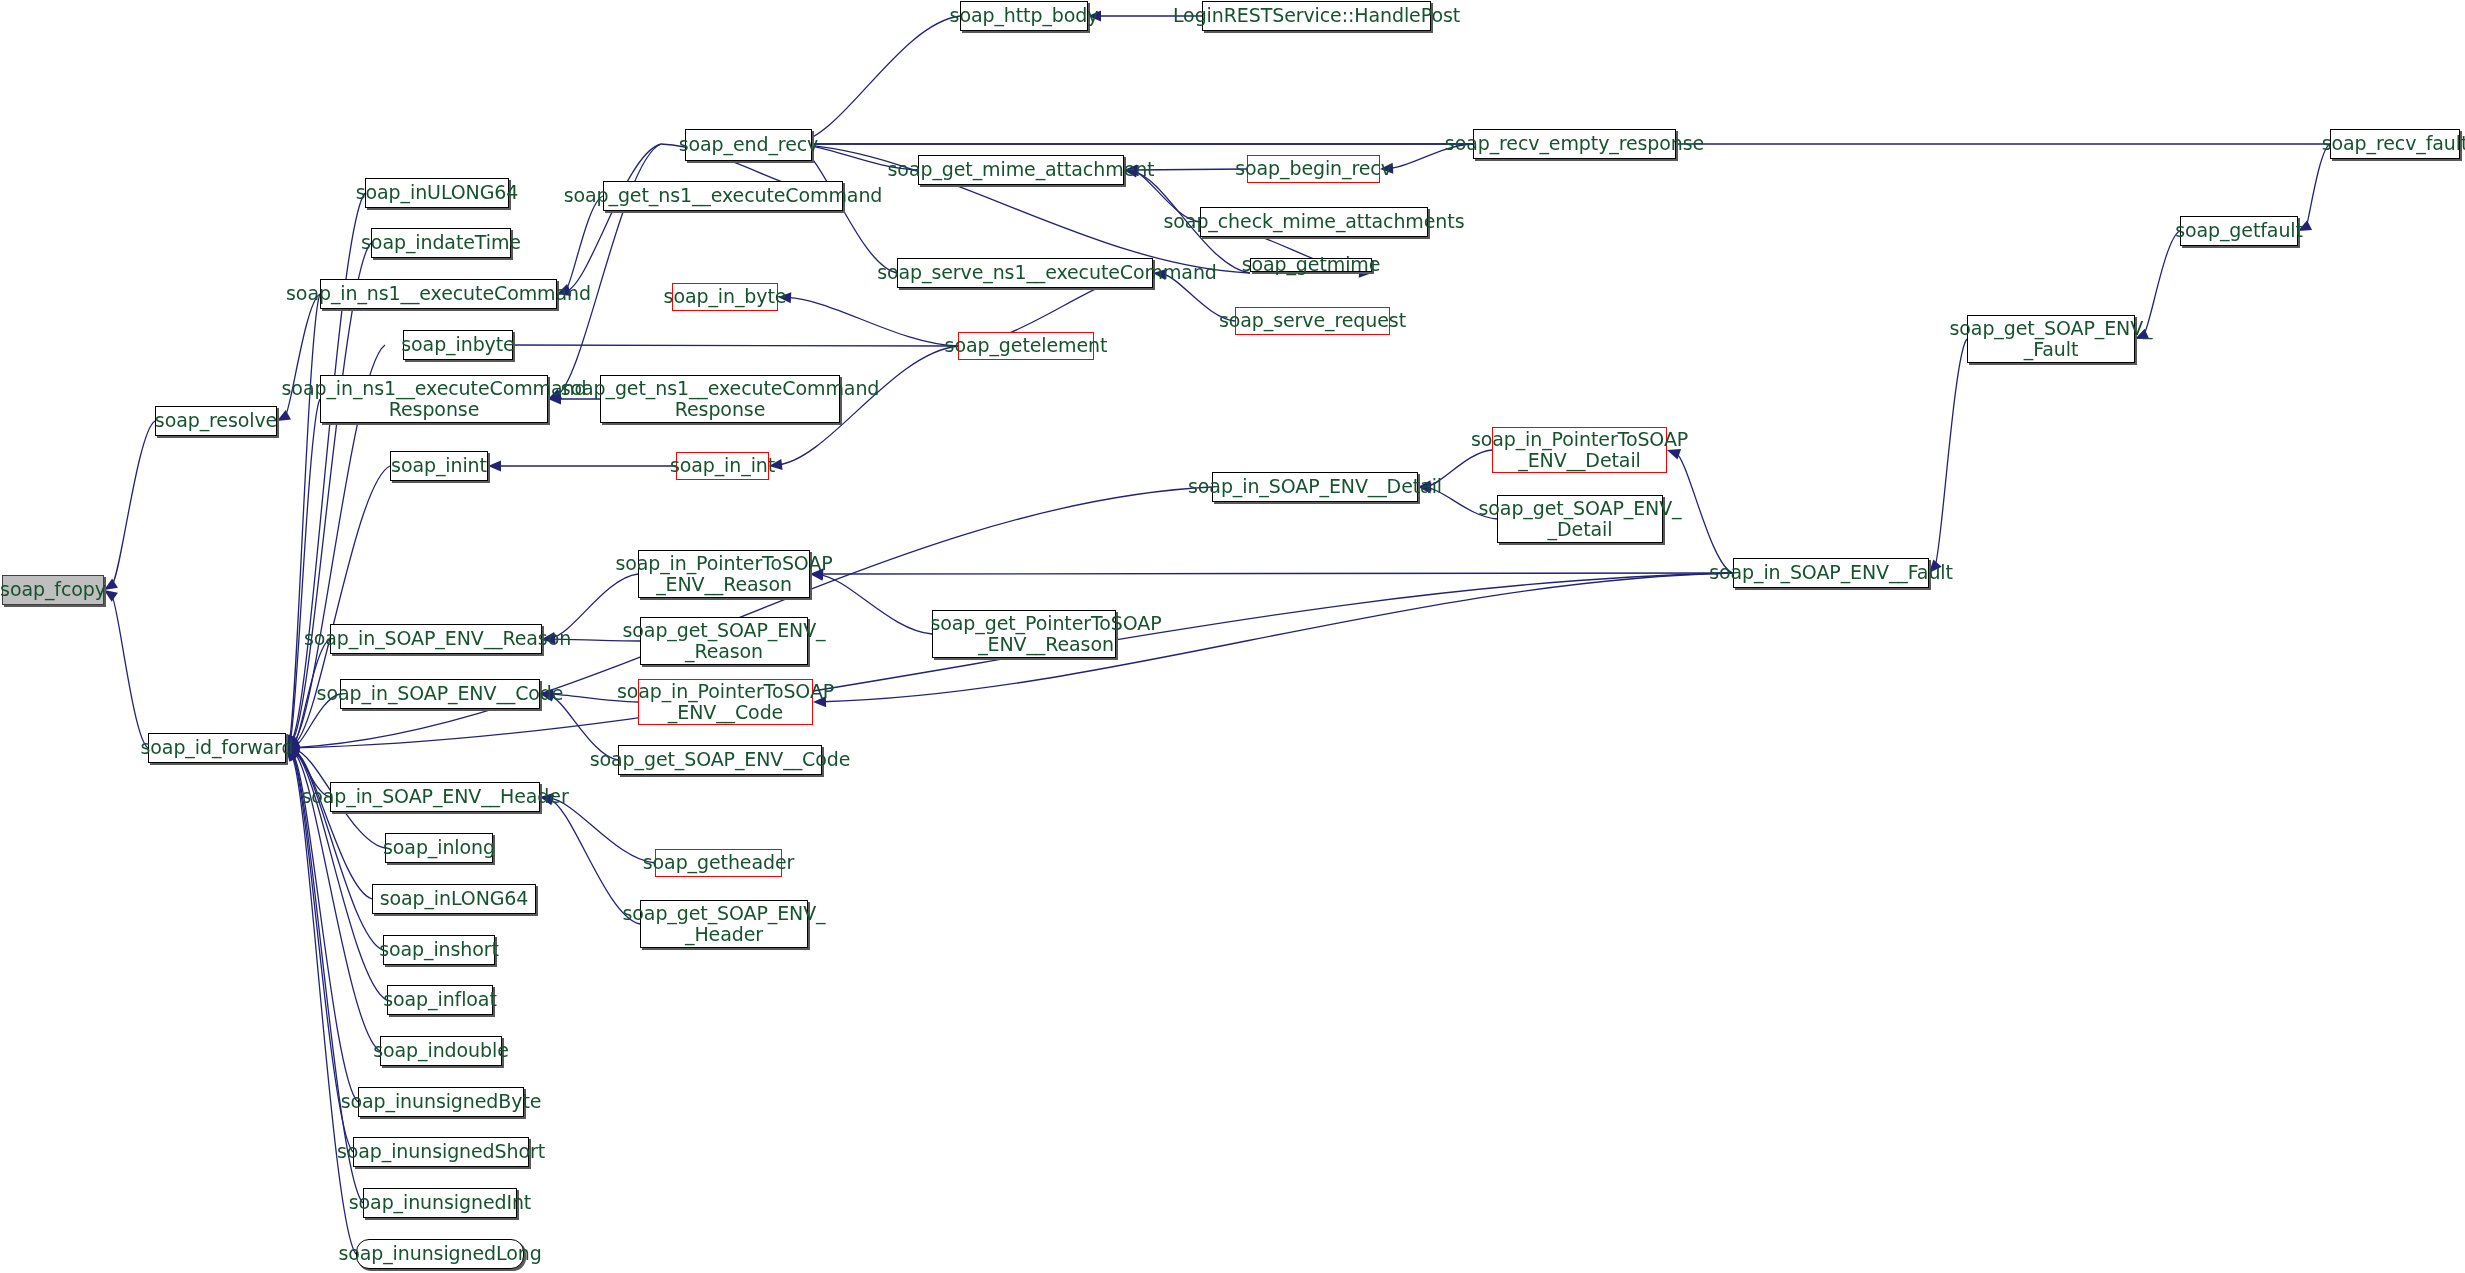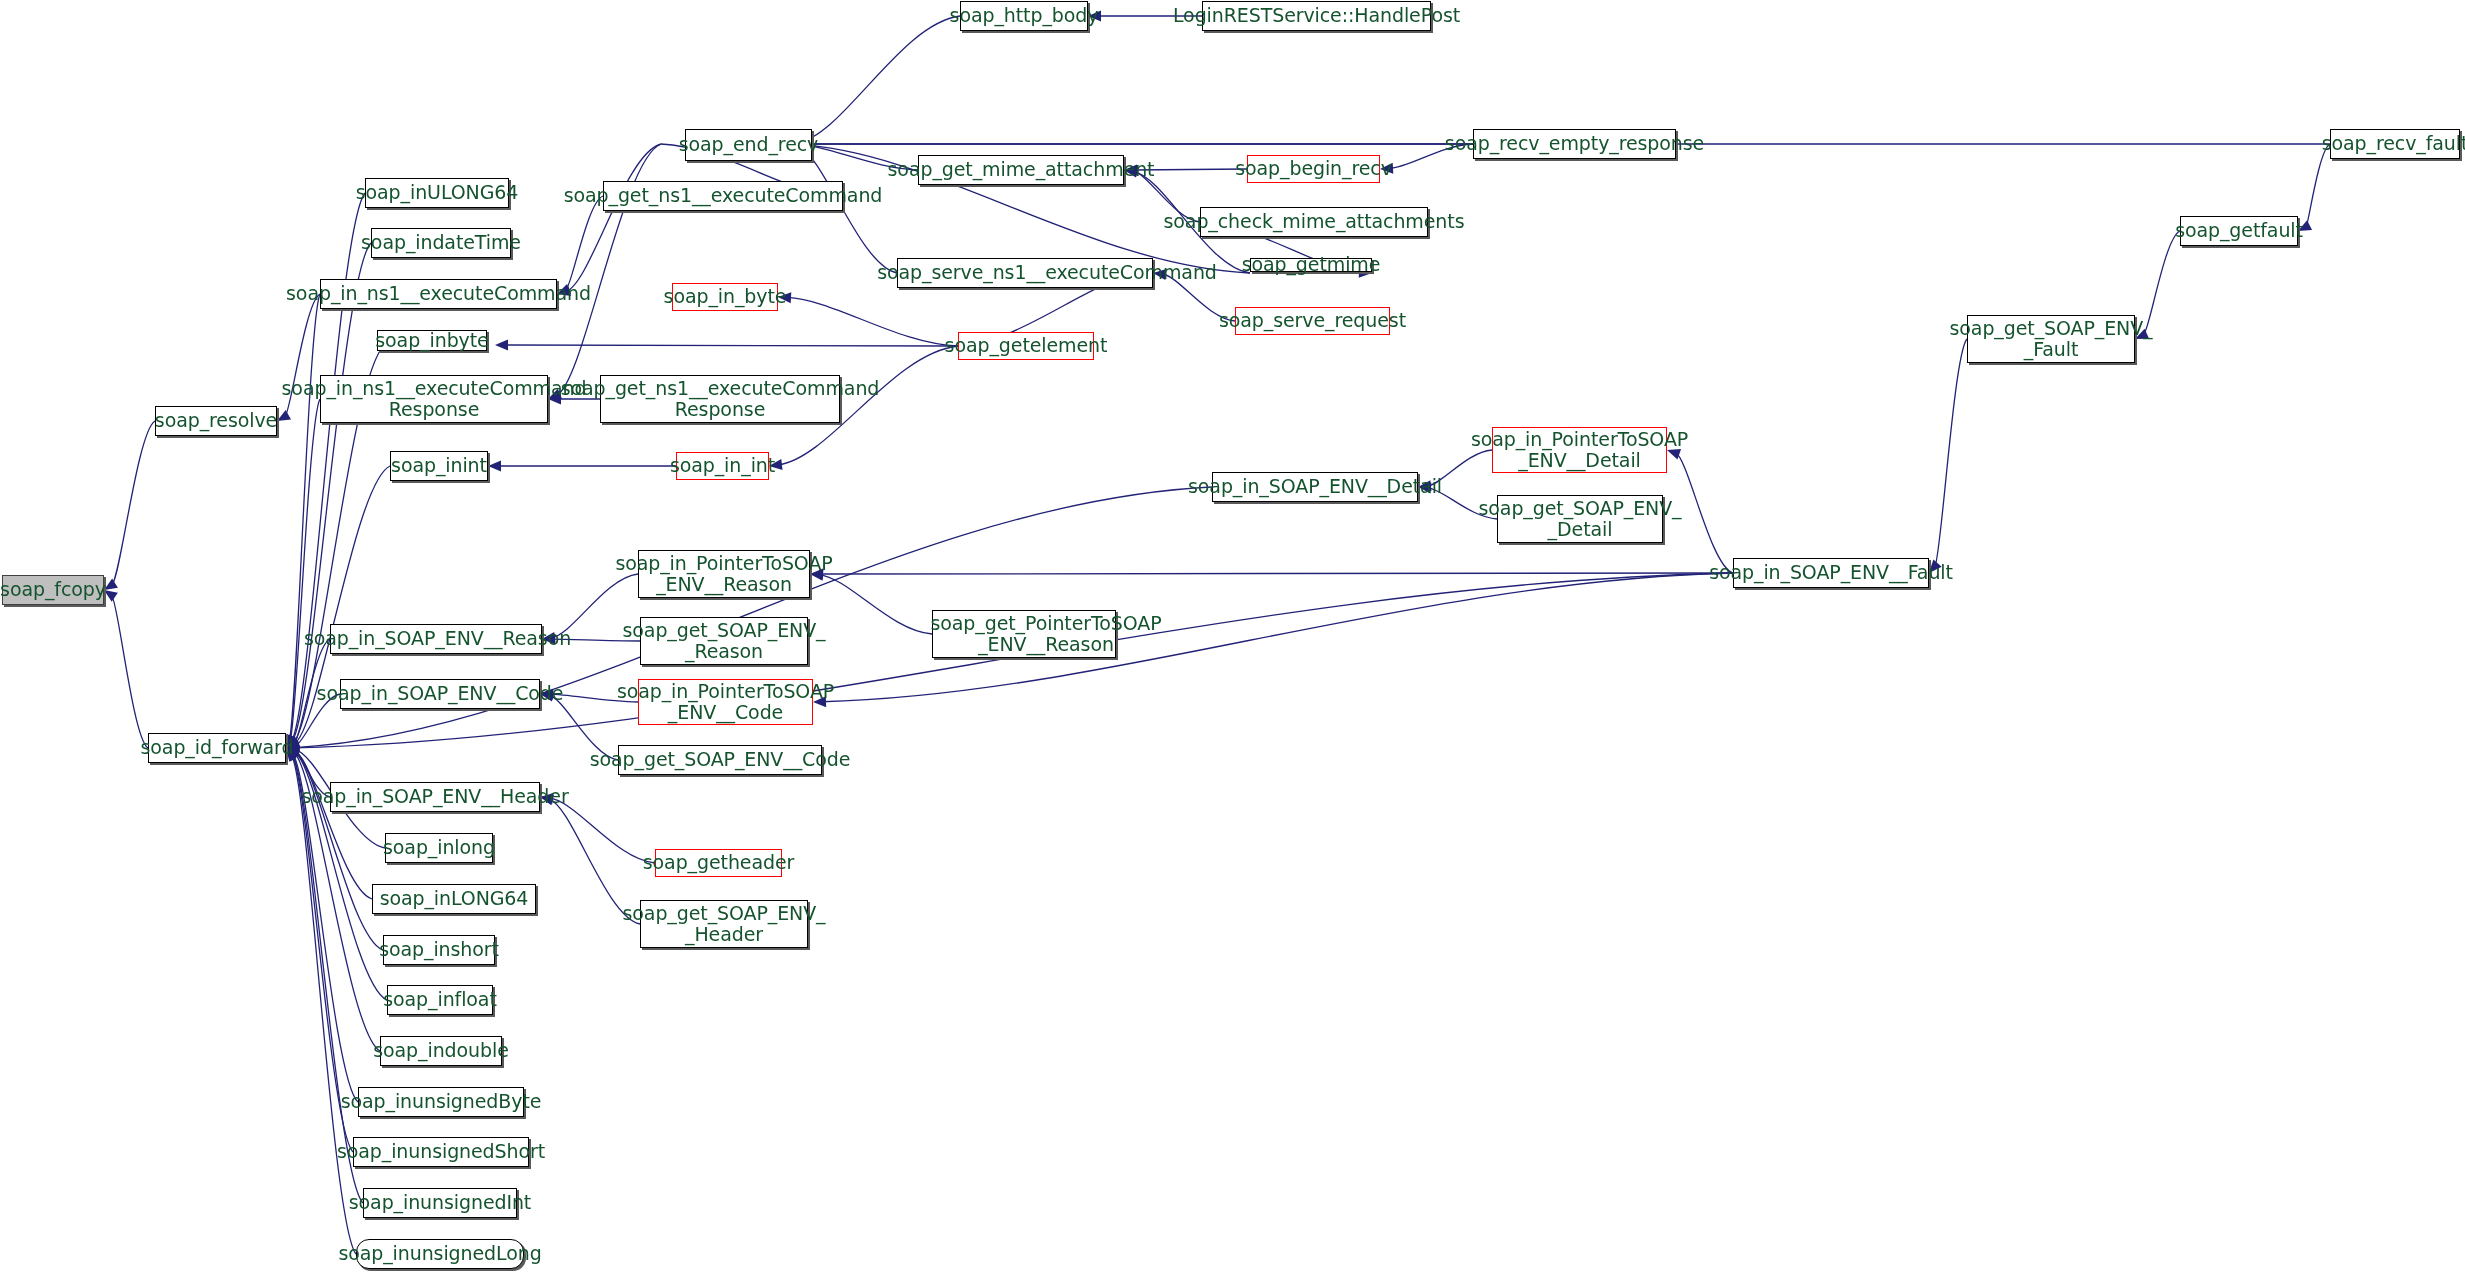--- a/index.html
+++ b/index.html
@@ -180,21 +180,21 @@
       <polygon points="2135,339 2149.111985292585,338.68082747318874 2144.5979738419683,328.64969091626256" fill="#222277"></polygon>
       <path d="M 2330 144 C 2318.8 149.22 2308.24 225.78 2306.0182795717733 226.91255670267026" fill="none" stroke="#222277" stroke-width="1.3"></path>
       <polygon points="2298,231 2312.079841396485,229.99597497549618 2307.084077366415,220.19585549888458" fill="#222277"></polygon>
     </svg>
 <div class="node current shadow" style="left: 2px; top: 575px; width: 102px; height: 30px;">soap_fcopy</div>
     <div class="node shadow" style="left: 155px; top: 406px; width: 122px; height: 30px;">soap_resolve</div>
     <div class="node shadow" style="left: 148px; top: 733px; width: 138px; height: 30px;">soap_id_forward</div>
     <div class="node shadow" style="left: 365px; top: 178px; width: 144px; height: 30px;">soap_inULONG64</div>
     <div class="node shadow" style="left: 371px; top: 228px; width: 140px; height: 30px;">soap_indateTime</div>
     <div class="node shadow" style="left: 320px; top: 279px; width: 237px; height: 30px;">soap_in_ns1__executeCommand</div>
-    <div class="node shadow" style="left: 377px; top: 330px; width: 110px; height: 21px;">soap_inbyte</div>
+    <div class="node shadow" style="left: 403px; top: 330px; width: 110px; height: 30px;">soap_inbyte</div>
     <div class="node shadow" style="left: 320px; top: 375px; width: 228px; height: 48px;">soap_in_ns1__executeCommand
 Response</div>
     <div class="node shadow" style="left: 390px; top: 451px; width: 98px; height: 30px;">soap_inint</div>
     <div class="node shadow" style="left: 330px; top: 624px; width: 212px; height: 30px; padding-left: 7px;">soap_in_SOAP_ENV__Reason</div>
     <div class="node shadow" style="left: 340px; top: 679px; width: 200px; height: 30px;">soap_in_SOAP_ENV__Code</div>
     <div class="node shadow" style="left: 330px; top: 782px; width: 210px; height: 30px;">soap_in_SOAP_ENV__Header</div>
     <div class="node shadow" style="left: 385px; top: 833px; width: 108px; height: 30px;">soap_inlong</div>
     <div class="node shadow" style="left: 372px; top: 884px; width: 164px; height: 30px;">soap_inLONG64</div>
     <div class="node shadow" style="left: 383px; top: 935px; width: 112px; height: 30px;">soap_inshort</div>
     <div class="node shadow" style="left: 387px; top: 985px; width: 106px; height: 30px;">soap_infloat</div>

